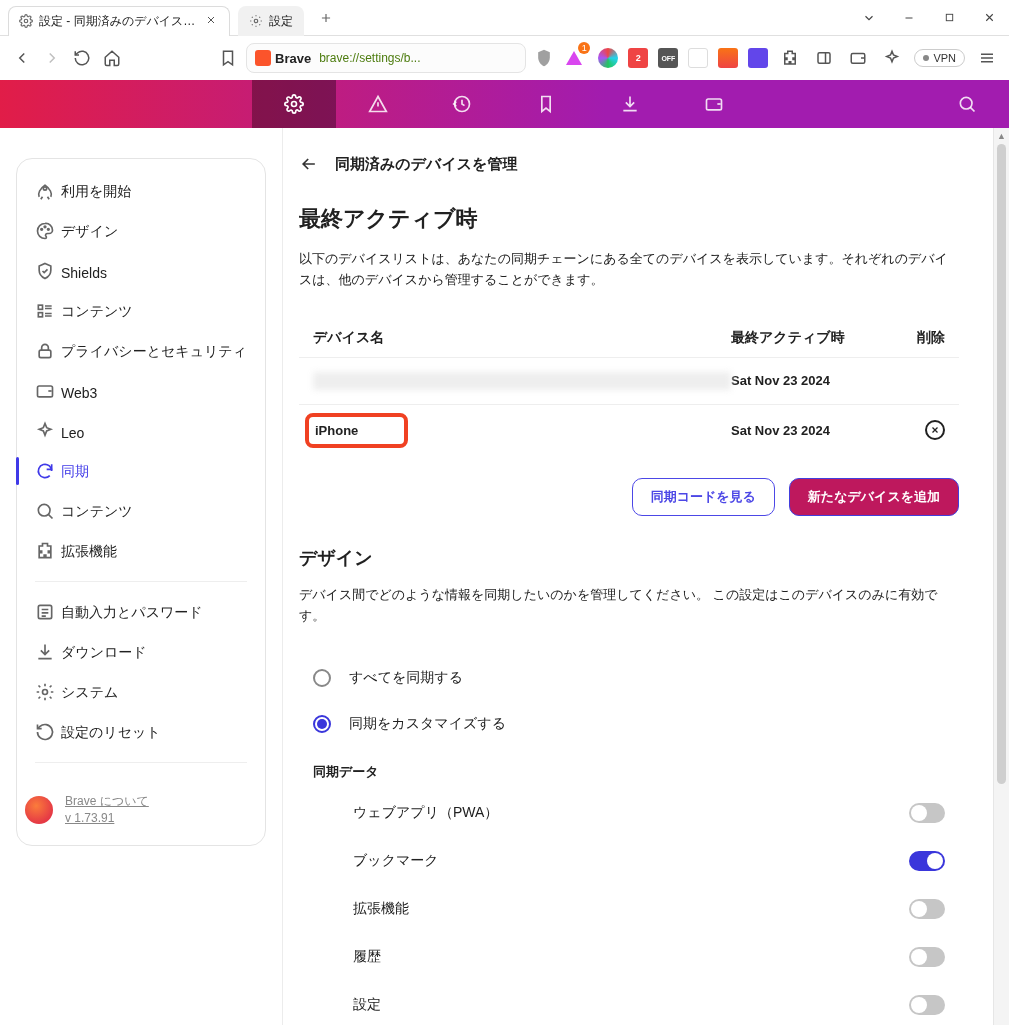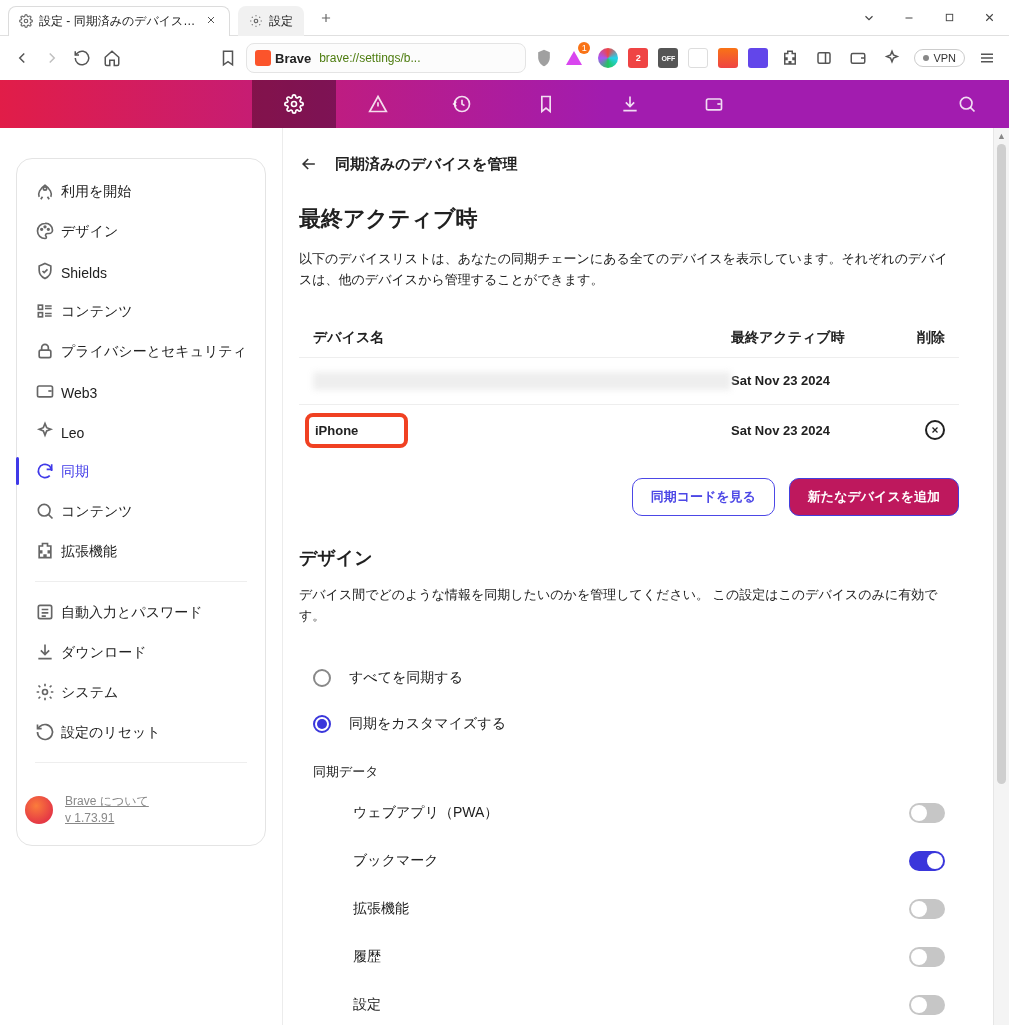--- a/index.html
+++ b/index.html
@@ -67,21 +67,21 @@
 .actions { display: flex; justify-content: flex-end; gap: 14px; margin: 22px 0 30px 0; }
 .btn { padding: 9px 18px; border-radius: 10px; font-size: 13px; font-weight: 600; cursor: pointer; }
 .btn-outline { border: 1.5px solid #4c47e6; color: #4c47e6; background: #fff; }
 .btn-solid { background: #be185d; color: #fff; border: 1.5px solid #423eDD; }
 h3 { font-size: 18px; font-weight: 700; margin-bottom: 14px; }
 .radio-row { display: flex; align-items: center; gap: 18px; padding: 14px 14px; }
 .radio { width: 18px; height: 18px; border: 2px solid #888; border-radius: 50%; display: flex; align-items: center; justify-content: center; }
 .radio.checked { border-color: #3a36db; }
 .radio.checked::after { content: ""; width: 10px; height: 10px; background: #3a36db; border-radius: 50%; }
 .radio-row label { font-size: 14px; }
-.data-head { font-size: 13px; font-weight: 400; color: #222; padding: 16px 14px 8px; }
+.data-head { font-size: 13px; font-weight: 700; color: #222; padding: 16px 14px 8px; }
 .toggle-row { display: flex; align-items: center; justify-content: space-between; padding: 14px 14px 14px 54px; font-size: 14px; }
 .toggle { width: 36px; height: 20px; background: #c6c6c6; border-radius: 10px; position: relative; }
 .toggle::after { content: ""; position: absolute; width: 16px; height: 16px; background: #fff; border-radius: 50%; top: 2px; left: 2px; }
 .toggle.on { background: #3a36db; }
 .toggle.on::after { left: 18px; }
 .scrollbar { position: absolute; right: 0; top: 128px; width: 16px; height: calc(1025px - 128px); background: #f4f4f4; border-left: 1px solid #e6e6e6; }
 .scroll-up, .scroll-down { height: 16px; display: flex; align-items: center; justify-content: center; color: #888; font-size: 9px; }
 .scroll-thumb { margin: 0 3px; background: #cfcfcf; border-radius: 5px; height: 640px; }
 svg { display: block; }
 </style>

